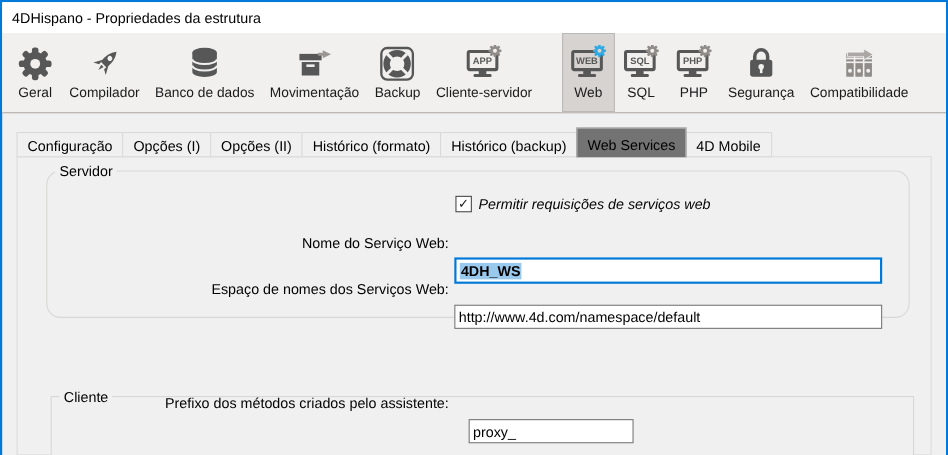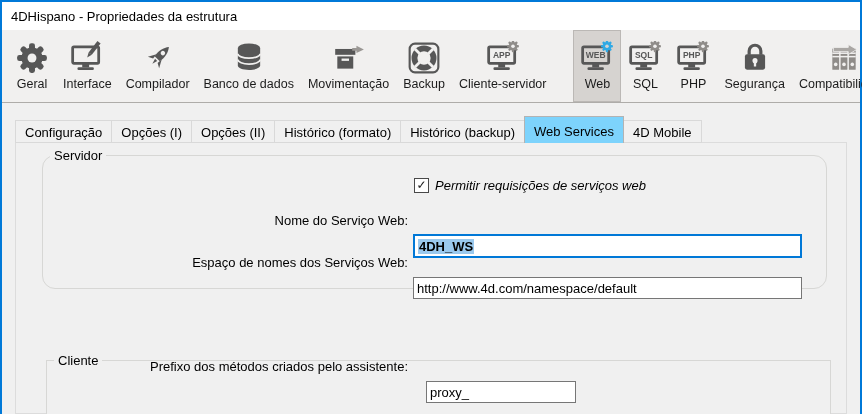--- a/index.html
+++ b/index.html
@@ -17,21 +17,21 @@
     border-bottom:1px solid #aeaca9;display:flex;align-items:stretch;padding-left:6px;box-sizing:content-box;}
   .tool{display:flex;flex-direction:column;align-items:center;padding:11px 7px 0;cursor:default;}
   .tool.selected{background:#d6d3d0;box-shadow:inset 0 0 0 1px #bbb8b5;margin-left:20px;}
   .ico{width:34px;height:34px;flex:0 0 auto;}
   .tlabel{font-size:12.5px;color:#1b1b1b;margin-top:2px;white-space:nowrap;}
   .mtext{font-family:"Liberation Sans",sans-serif;font-size:8px;font-weight:bold;fill:#575757;text-anchor:middle;}
   
   .tabs{position:absolute;left:15px;top:116px;display:flex;align-items:flex-end;z-index:3;}
   .tab{box-sizing:border-box;height:23px;padding:4px 9px 3px;font-size:13px;color:#000;
     background:#f0f0f0;border:1px solid #d9d9d9;margin-right:-1px;white-space:nowrap;}
-  .tab.selected{height:27px;padding-top:7px;background:#7dd3fc;border-color:#b3b3b3;border-bottom:none;z-index:4;position:relative;}
+  .tab.selected{height:27px;padding-top:7px;background:#737373;border-color:#b3b3b3;border-bottom:none;z-index:4;position:relative;}
   
   .panel{position:absolute;left:15px;top:142px;width:832px;height:272px;background:#f0f0f0;
     border:1px solid #dcdcdc;box-sizing:border-box;}
   
   .group{position:absolute;border:1px solid #d7d7d5;background:#f0f0f0;box-sizing:border-box;}
   .group-label{position:absolute;top:-8px;left:7px;background:#f0f0f0;padding:0 4px;font-size:13px;color:#000;}
   #server-group{left:42px;top:155px;width:785px;height:134px;border-radius:13px;}
   #client-group{left:46px;top:318px;width:785px;height:76px;margin-top:42px;}
   
   .field-label{position:absolute;left:42px;width:366px;text-align:right;font-size:13px;color:#000;white-space:nowrap;}
@@ -75,30 +75,20 @@
 <div class="toolbar">
 
   <div class="tool">
     <svg class="ico" viewBox="0 0 32 32">
       <use href="#gear8" fill="#575757"></use>
         <circle cx="16" cy="16" r="4.2" fill="#f1f0ef"></circle>
     </svg>
     <span class="tlabel">Geral</span>
   </div>
 
-  <div class="tool">
-    <svg class="ico" viewBox="0 0 32 32">
-      <use href="#monitorf"></use>
-      <g fill="#575757" transform="rotate(38 21 9)">
-        <rect x="19.3" y="-1" width="3.8" height="13.5"></rect>
-        <path d="M19.3 12.5 l1.9 4.6 1.9 -4.6 z"></path>
-      </g>
-    </svg>
-    <span class="tlabel">Interface</span>
-  </div>
 
   <div class="tool">
     <svg class="ico" viewBox="0 0 32 32">
       <g transform="rotate(45 16 16)" fill="#575757">
         <path d="M16 1.5 C19.2 5.5 20.6 11 19.4 17 L12.6 17 C11.4 11 12.8 5.5 16 1.5 Z"></path>
         <circle cx="16" cy="9.5" r="2.1" fill="#f1f0ef"></circle>
         <path d="M12.6 14.5 L8.5 22 L13 19.5 Z"></path>
         <path d="M19.4 14.5 L23.5 22 L19 19.5 Z"></path>
         <path d="M14.6 18.5 h2.8 l-1.4 5 z"></path>
       </g>

